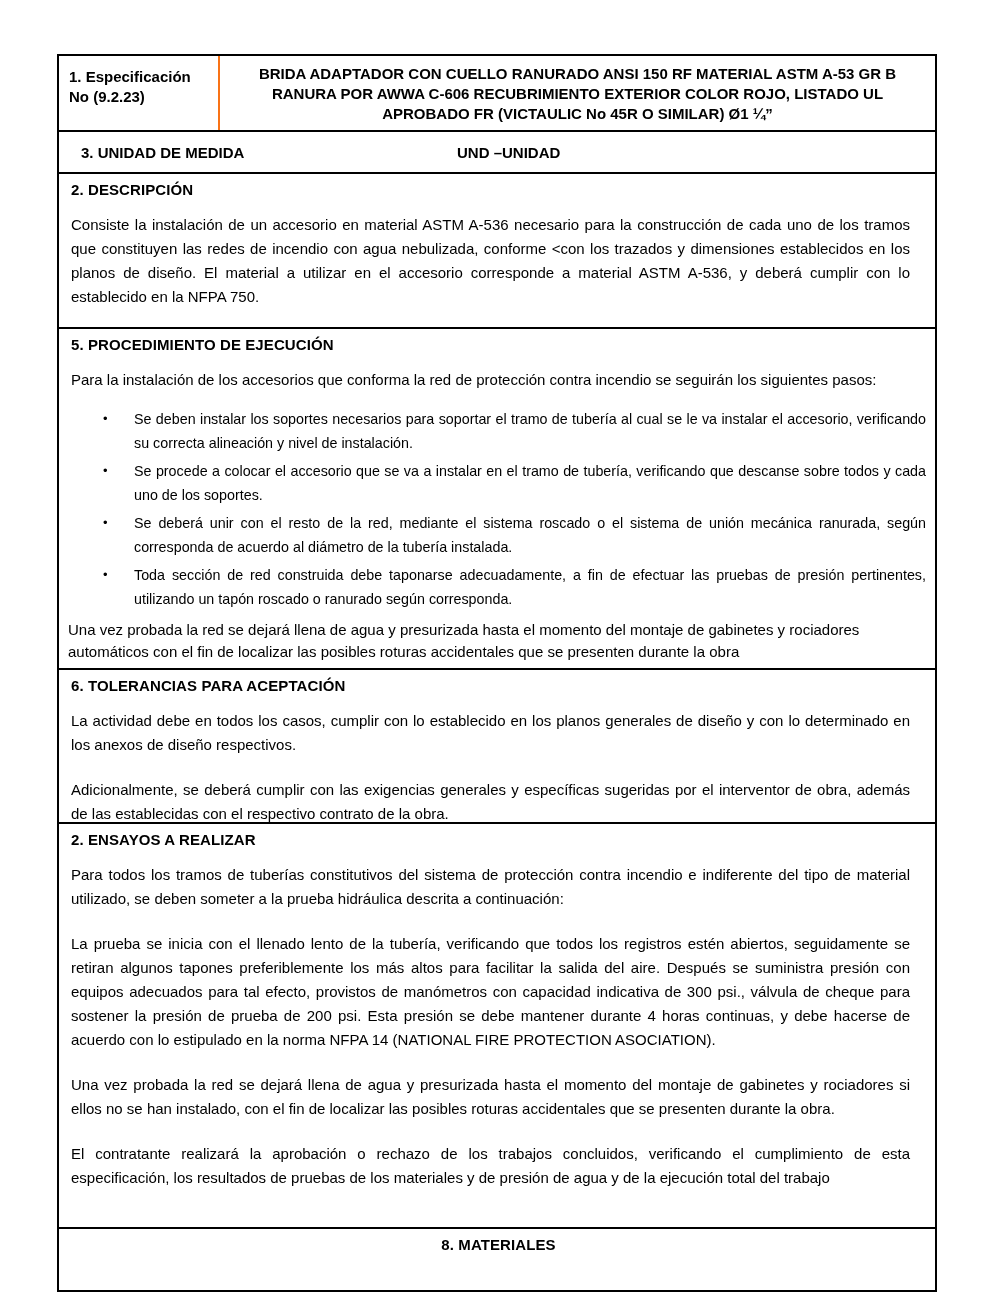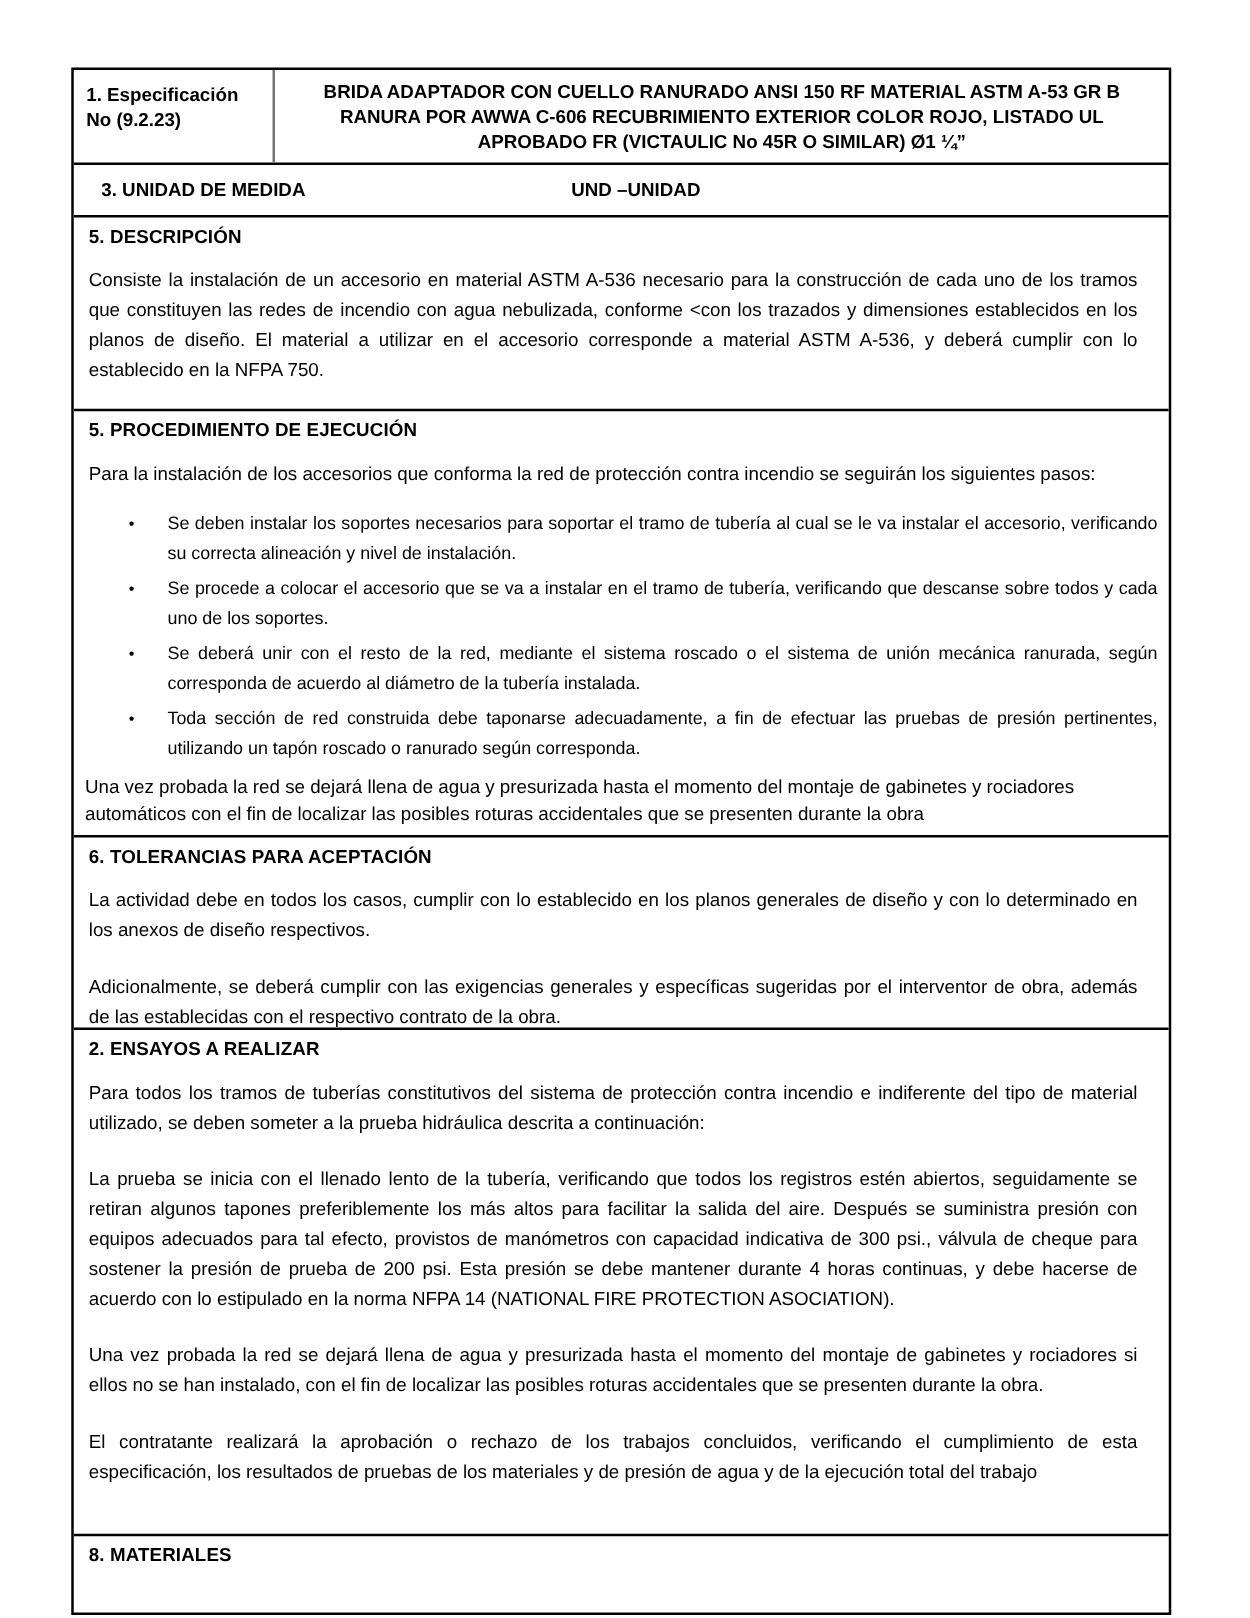--- a/index.html
+++ b/index.html
@@ -17,21 +17,21 @@
     width: 880px; height: 1238px;
     border: 2px solid #000;
     box-sizing: border-box;
     overflow: hidden;
     background: #fff;
   }
   
   .row-header { display: flex; height: 74px; box-sizing: border-box; }
   .cell-spec {
     width: 161px; box-sizing: border-box;
-    border-right: 2px solid #737373;
+    border-right: 2px solid #f97316;
     padding: 11px 8px 0 10px;
     font-weight: bold; font-size: 15px; line-height: 20px;
   }
   .cell-title {
     flex: 1; box-sizing: border-box;
     padding: 8px 14px 16px 14px;
     text-align: center;
     font-weight: bold; font-size: 15px; line-height: 20px;
   }
   
@@ -46,21 +46,21 @@
   .section {
     border-top: 2px solid #000;
     box-sizing: border-box;
     padding: 5px 9px 0 12px;
     overflow: hidden;
   }
   .sec4 { height: 155px; }
   .sec5 { height: 341px; }
   .sec6 { height: 154px; }
   .sec7 { height: 405px; }
-  .sec8 { height: 47px; }
+  .sec8 { height: 47px; text-align: center; }
   .section h2 {
     margin: 0; font-size: 15px; font-weight: bold; line-height: 21px;
     letter-spacing: 0.1px;
   }
   .section p {
     margin: 13px 16px 0 0;
     font-size: 15px; line-height: 24px;
     text-align: justify;
   }
   .section p + p { margin-top: 21px; }
@@ -95,21 +95,21 @@
     <div class="cell-spec">1. Especificación No  (9.2.23)</div>
     <div class="cell-title">BRIDA ADAPTADOR CON CUELLO RANURADO ANSI 150 RF MATERIAL ASTM A-53 GR B RANURA POR AWWA C-606 RECUBRIMIENTO EXTERIOR COLOR ROJO, LISTADO UL APROBADO FR (VICTAULIC No 45R O SIMILAR) Ø1 ¼”</div>
   </div>
 
   <div class="row-unit">
     <div class="unit-label">3. UNIDAD DE MEDIDA</div>
     <div class="unit-value">UND –UNIDAD</div>
   </div>
 
   <div class="section sec4">
-    <h2>5. DESCRIPCIÓN</h2>
+    <h2>2. DESCRIPCIÓN</h2>
     <p>Consiste la instalación de un accesorio en material ASTM A-536 necesario para la construcción de cada uno de los tramos que constituyen las redes de incendio con agua nebulizada, conforme &lt;con los trazados y dimensiones establecidos en los planos de diseño. El material a utilizar en el accesorio corresponde a material ASTM A-536, y deberá cumplir con lo establecido en la NFPA 750.</p>
   </div>
 
   <div class="section sec5">
     <h2>5. PROCEDIMIENTO  DE EJECUCIÓN</h2>
     <p>Para la instalación de los accesorios que conforma la red de protección contra incendio se seguirán los siguientes pasos:</p>
     <ul>
       <li>
         <span class="bullet-dot">•</span>
         <span>Se deben instalar los soportes necesarios para soportar el tramo de tubería al cual se le va instalar el accesorio, verificando su correcta alineación y nivel de instalación.</span>

